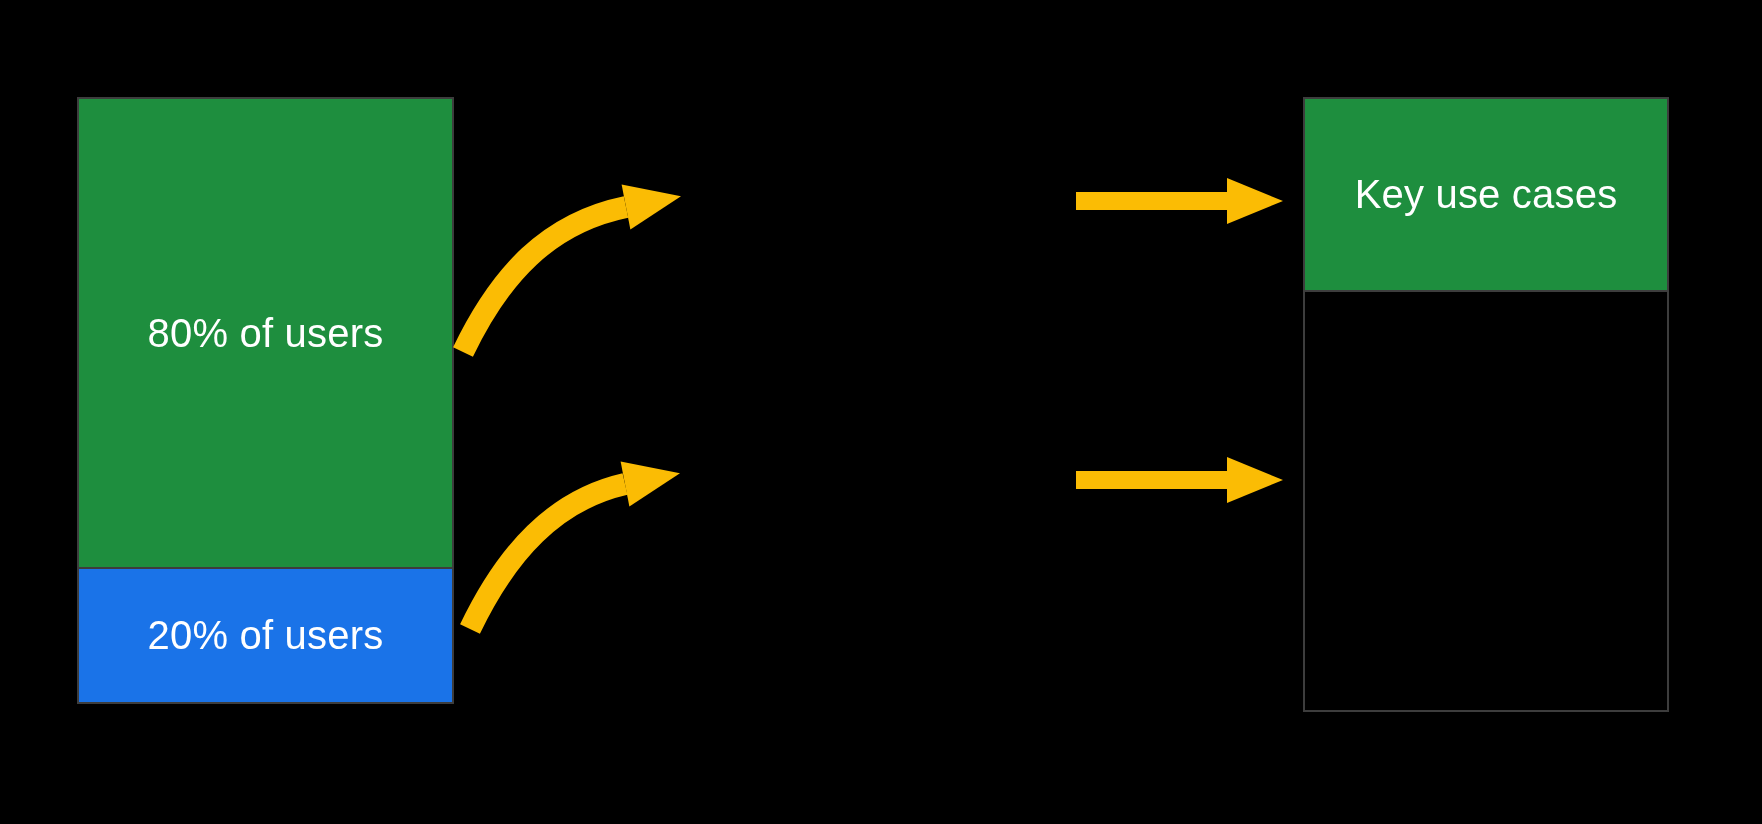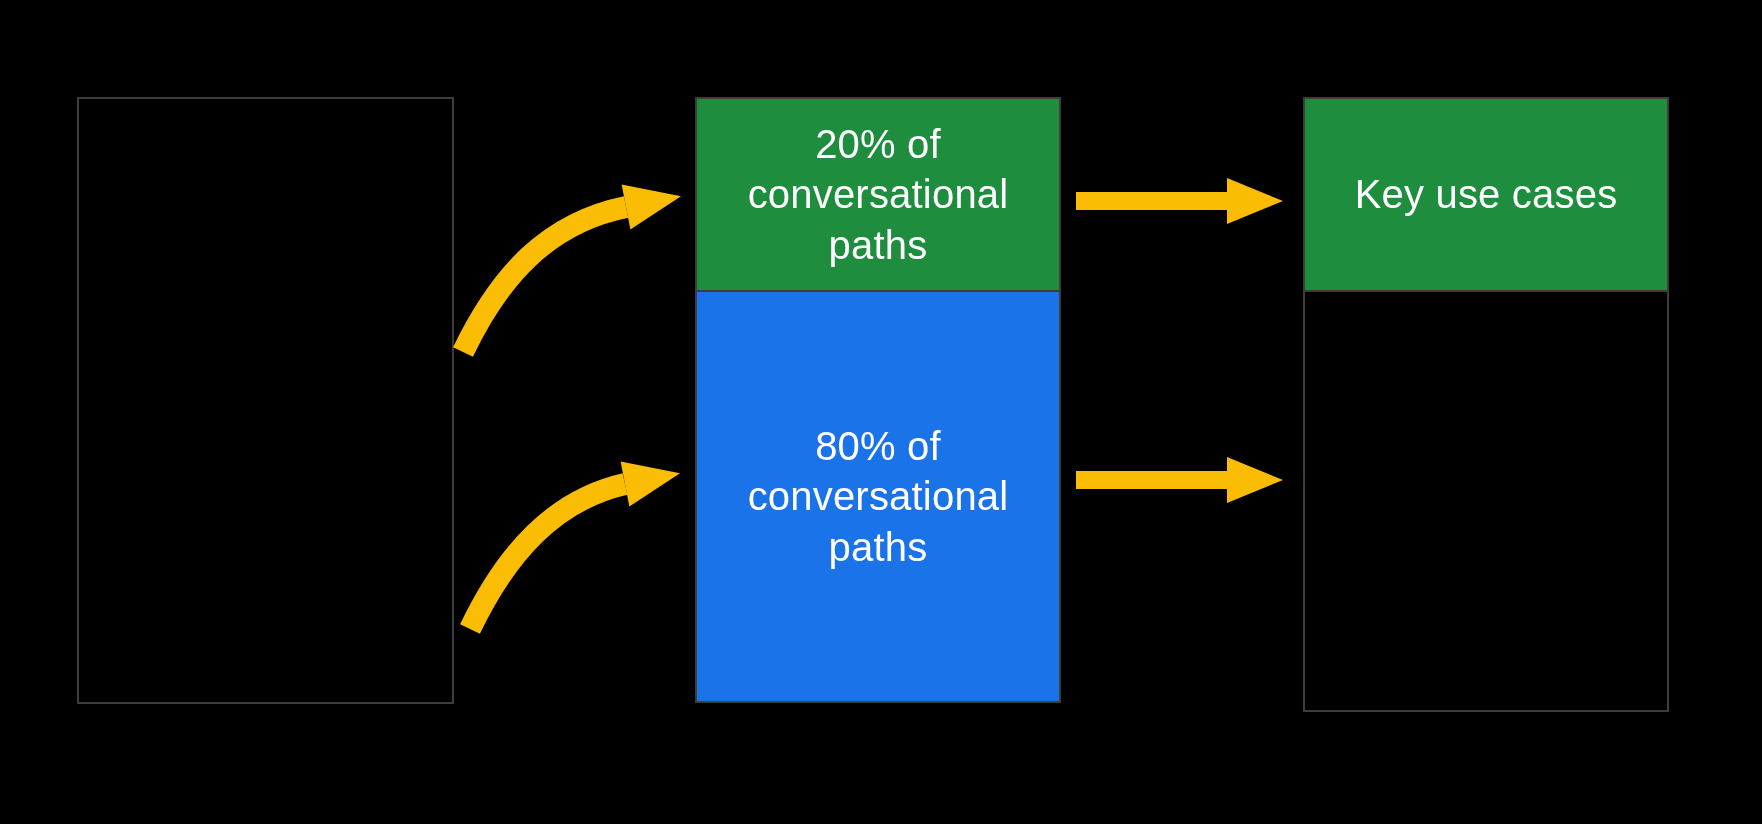--- a/index.html
+++ b/index.html
@@ -40,30 +40,28 @@
   .arrows{position:absolute;left:0;top:0;pointer-events:none;}
   .arrow-stroke{fill:none;stroke:var(--yellow);stroke-width:22;stroke-linecap:butt;}
   .arrow-fill{fill:var(--yellow);}
 </style>
 </head>
 <body>
 
 <div class="canvas">
 
   <div class="column" style="left:77px;top:97px;width:377px;height:607px">
+    <div class="segment seg-green seg-top" style="height:470px">
+      <span class="label">80% of users</span>
+    </div>
+    <div class="segment seg-blue seg-rest">
+      <span class="label">20% of users</span>
+    </div>
   </div>
 
-  <div class="column" style="left:695px;top:97px;width:366px;height:606px">
-    <div class="segment seg-green seg-top" style="height:193px">
-      <span class="label wrap-300">20% of conversational paths</span>
-    </div>
-    <div class="segment seg-blue seg-rest">
-      <span class="label wrap-300">80% of conversational paths</span>
-    </div>
-  </div>
 
   <div class="column" style="left:1303px;top:97px;width:366px;height:615px">
     <div class="segment seg-green seg-top" style="height:193px">
       <span class="label">Key use cases</span>
     </div>
   </div>
 
   <svg class="arrows" width="1762" height="824" viewBox="0 0 1762 824">
 
     <g>

